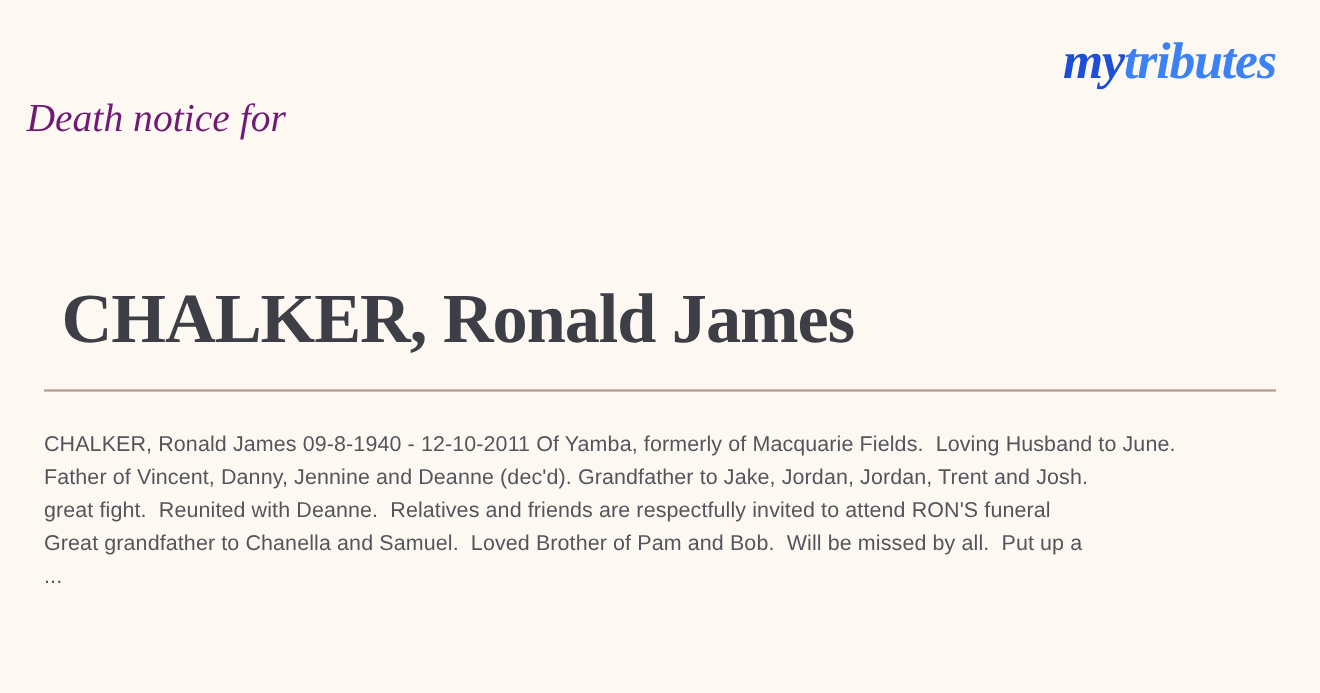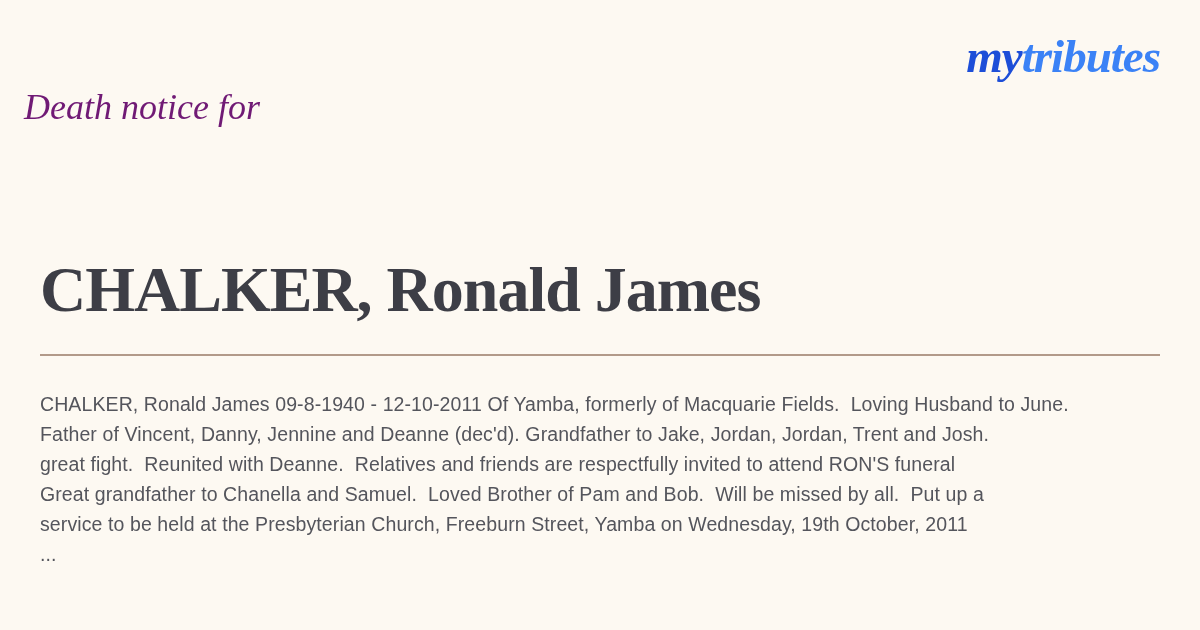--- a/index.html
+++ b/index.html
@@ -35,21 +35,21 @@
     font-family: "Liberation Serif", "DejaVu Serif", serif;
     font-style: italic;
     font-weight: 400;
     font-size: 36px;
     color: #701a75;
     line-height: 1.1;
   }
   .page-title {
     position: absolute;
     top: 213px;
-    left: 40px;
+    left: 56px;
     right: 40px;
     font-family: "Liberation Serif", "DejaVu Serif", serif;
     font-weight: 700;
     font-size: 64px;
     letter-spacing: -1px;
     color: #3d3e46;
     line-height: 1.05;
     white-space: nowrap;
   }
   .divider {
@@ -86,15 +86,14 @@
 
 <h1 class="page-title">CHALKER, Ronald James</h1>
 
 <div class="divider"></div>
 
 <div class="notice-body">
     <div class="notice-line">CHALKER, Ronald James 09-8-1940 - 12-10-2011 Of Yamba, formerly of Macquarie Fields.  Loving Husband to June.</div>
     <div class="notice-line">Father of Vincent, Danny, Jennine and Deanne (dec'd). Grandfather to Jake, Jordan, Jordan, Trent and Josh.</div>
     <div class="notice-line">great fight.  Reunited with Deanne.  Relatives and friends are respectfully invited to attend RON'S funeral</div>
     <div class="notice-line">Great grandfather to Chanella and Samuel.  Loved Brother of Pam and Bob.  Will be missed by all.  Put up a</div>
-    <div class="notice-line">service to be held at the Presbyterian Church, Freeburn Street, Yamba on Wednesday, 19th October, 2011</div>
     <div class="notice-line">...</div>
   </div>
 
 </body></html>

